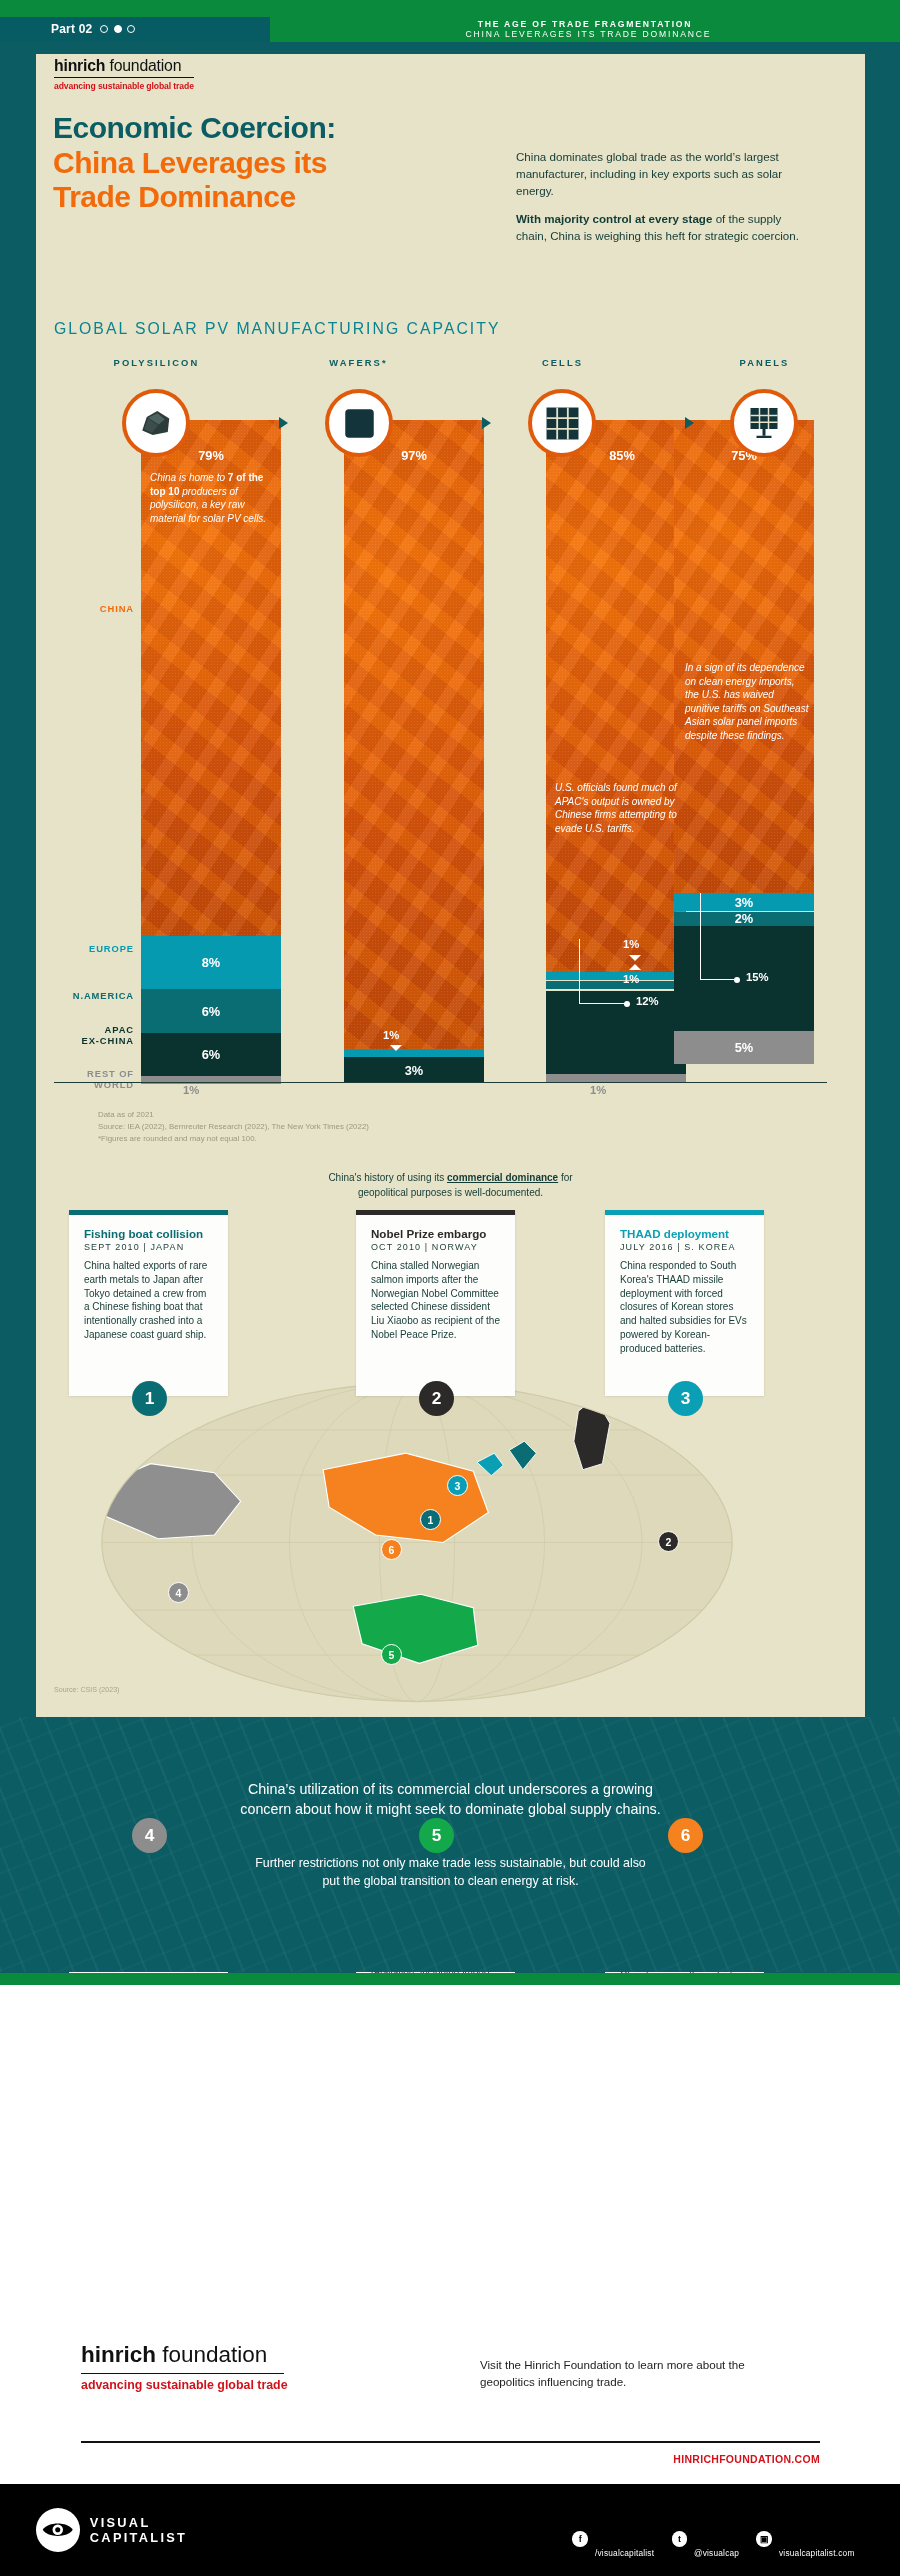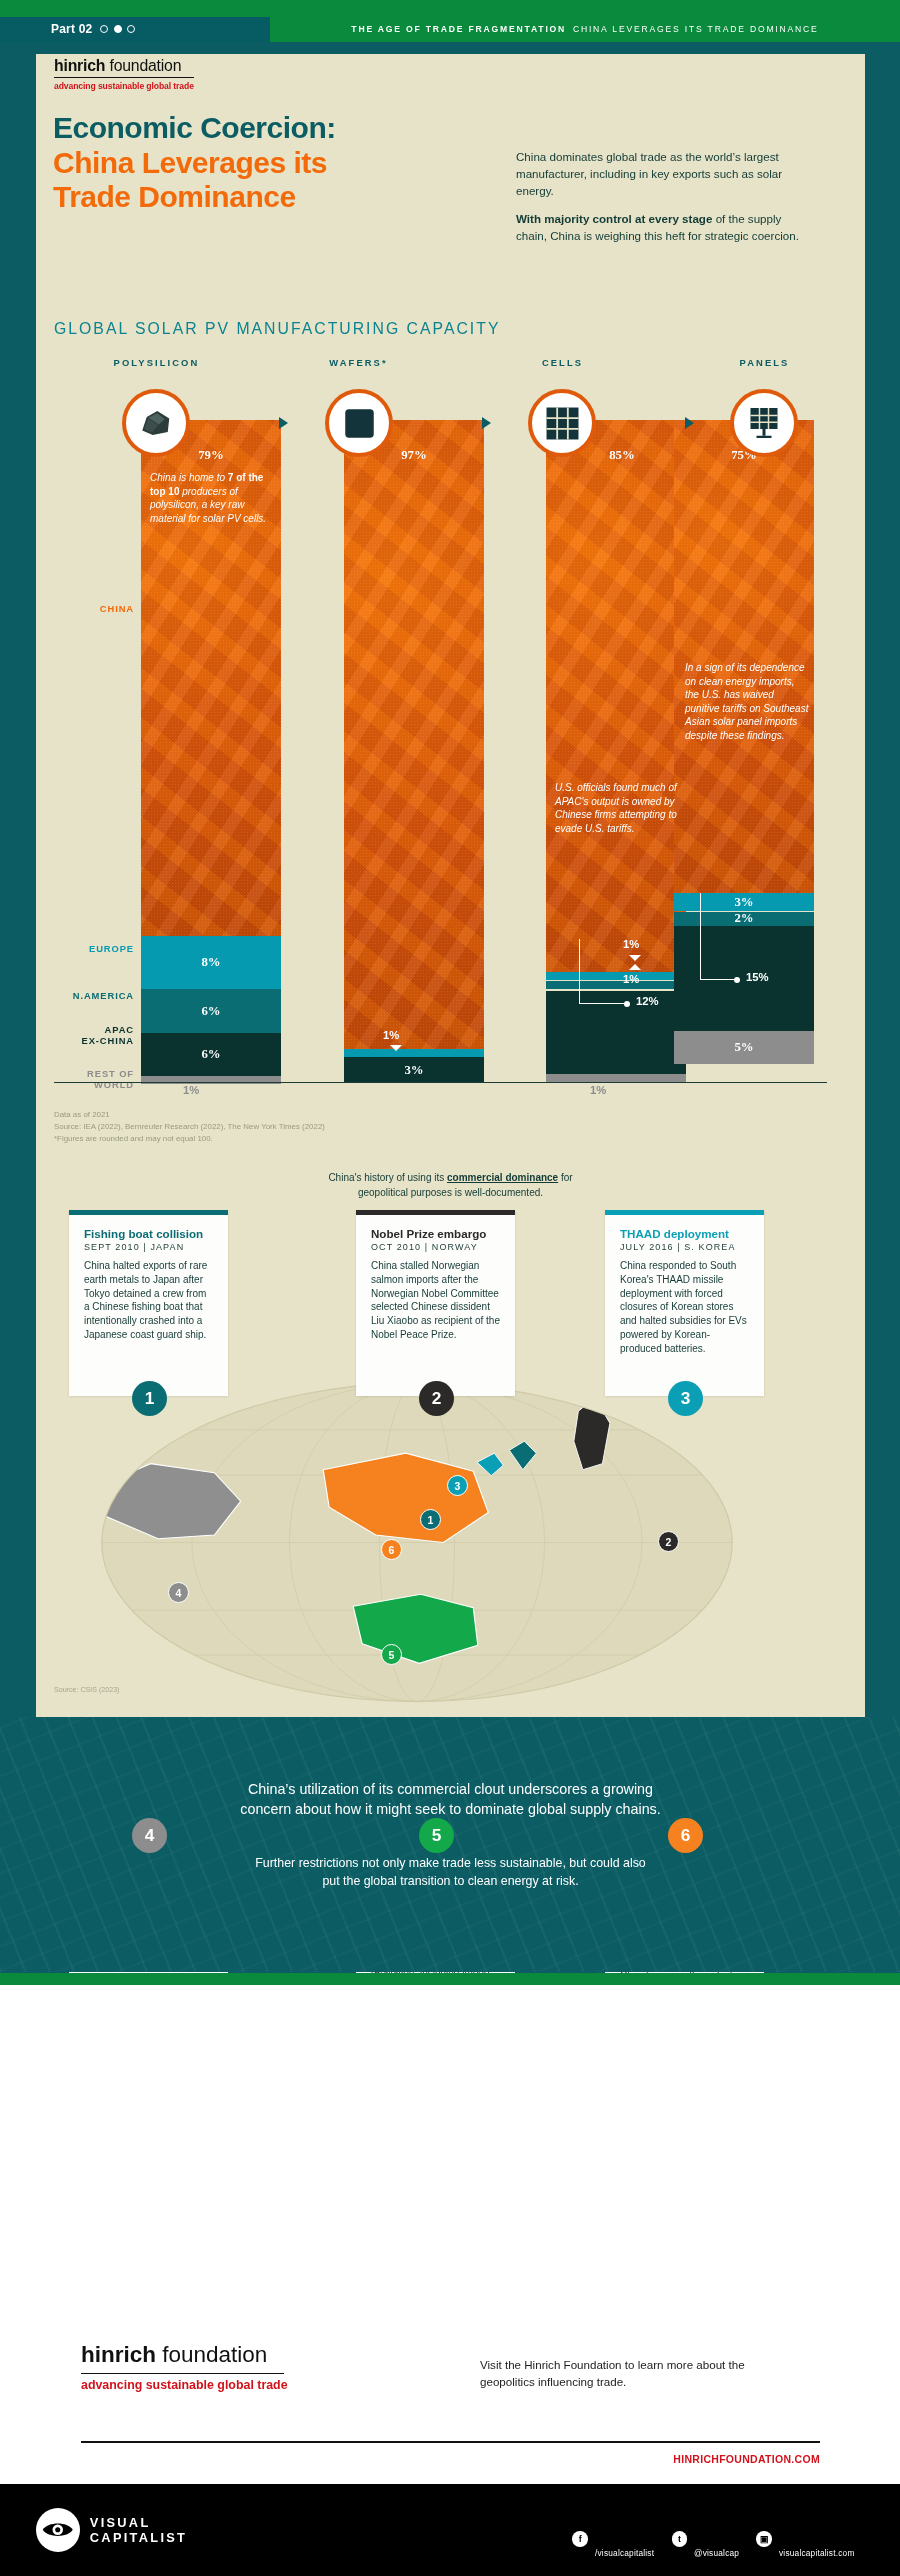--- a/index.html
+++ b/index.html
@@ -14,21 +14,21 @@
   .part-tab {
     position:absolute; left:0; top:16.5px; width:300px; height:25px;
     background:#075b63; color:#fff;
     display:flex; align-items:center; padding-left:51px; gap:7.5px;
   }
   .part-tab .skew { position:absolute; right:-12px; top:0; width:24px; height:25px; background:#075b63; transform:skewX(-22deg); }
   .part-label { font-size:12px; font-weight:bold; letter-spacing:0.2px; z-index:2; }
   .dots { display:flex; gap:5.3px; z-index:2; align-items:center; }
   .dot { width:8.3px; height:8.3px; border-radius:50%; border:1.2px solid #fff; }
   .dot.on { background:#fff; }
-  .banner-strip { position:absolute; left:270px; top:16.5px; width:630px; height:25px; background:#0a8a3c; display:flex; align-items:center; justify-content:center; }
+  .banner-strip { position:absolute; left:270px; top:16.5px; width:630px; height:25px; background:#0a8a3c; display:flex; align-items:center; justify-content:center;flex-direction:column; }
   .banner-strip .b1 { color:#fff; font-size:8.6px; font-weight:bold; letter-spacing:1.8px; }
   .banner-strip .b2 { color:#fff; font-size:8.6px; letter-spacing:1.8px; margin-left:6.8px; }
 
   
   .panel {
     position:absolute; left:36px; top:54px; width:829px; height:1663px;
     background:#e6e3c8;
   }
 
   .logo { position:absolute; left:54px; top:57px; }
@@ -41,21 +41,21 @@
   h1.title .orange { color:#f26a0a; }
 
   .intro { position:absolute; left:516px; top:149px; width:285px; color:#123b36; font-size:11.6px; line-height:1.45; }
   .intro p + p { margin-top:12px; }
   .intro b { font-weight:bold; }
 
   
   .chart-title { position:absolute; left:54px; top:320px; font-size:15.8px; color:#0b8390; letter-spacing:2px; }
   .col-head { position:absolute; top:357px; font-size:9.4px; color:#0b5c63; letter-spacing:2.1px; font-weight:600; text-align:center; }
 
-  .bar-col { position:absolute;font-family:Liberation Serif, serif; }
+  .bar-col { position:absolute; }
   .seg { position:absolute; left:0; width:100%; display:flex; align-items:center; justify-content:center; color:#fff; font-size:12.8px; font-weight:bold; }
   .seg.china { background:#e05a0c; overflow:hidden; }
   .seg.china .tex {
     position:absolute; inset:0;
     background:
       repeating-linear-gradient(122deg, rgba(255,255,255,.055) 0 12px, rgba(0,0,0,.045) 12px 28.5px),
       repeating-linear-gradient(38deg, rgba(255,130,0,.22) 0 16.5px, rgba(180,60,0,.14) 16.5px 39px),
       radial-gradient(circle at 30% 25%, #f4720c 0%, #d9540b 55%, #c34a08 100%);
   }
   .seg.china .dotscreen { position:absolute; inset:0; background-image:radial-gradient(rgba(255,255,255,.10) 0.6px, transparent 0.7px); background-size:3px 3px; }
@@ -293,21 +293,21 @@
     </div>
 </div>
 <div class="annot" style="left:685px; top:661px; width:126px;">In a sign of its dependence on clean energy imports, the U.S. has waived punitive tariffs on Southeast Asian solar panel imports despite these findings.</div>
 <div class="cline" style="left:700px; top:893px; width:1.2px; height:86px;"></div>
 <div class="cline" style="left:700px; top:979px; width:36px; height:1.2px;"></div>
 <div class="cdot" style="left:734px; top:977px;"></div>
 <div class="callout" style="left:746px; top:971px;">15%</div>
 
 <div style="position:absolute; left:54px; top:1082px; width:773px; height:1.2px; background:#1d3c38;"></div>
 
-<div class="footnote" style="top:1109px;">
+<div class="footnote" style="top:1109px;margin-left:44px;">
   <div>Data as of 2021</div>
   <div>Source: IEA (2022), Bernreuter Research (2022), The New York Times (2022)</div>
   <div>*Figures are rounded and may not equal 100.</div>
 </div>
 
 <div class="tl-intro" style="left:36px;">
   <span>China's history of using its </span><b>commercial dominance</b><span> for</span><br>
   <span>geopolitical purposes is well-documented.</span>
 </div>
 

